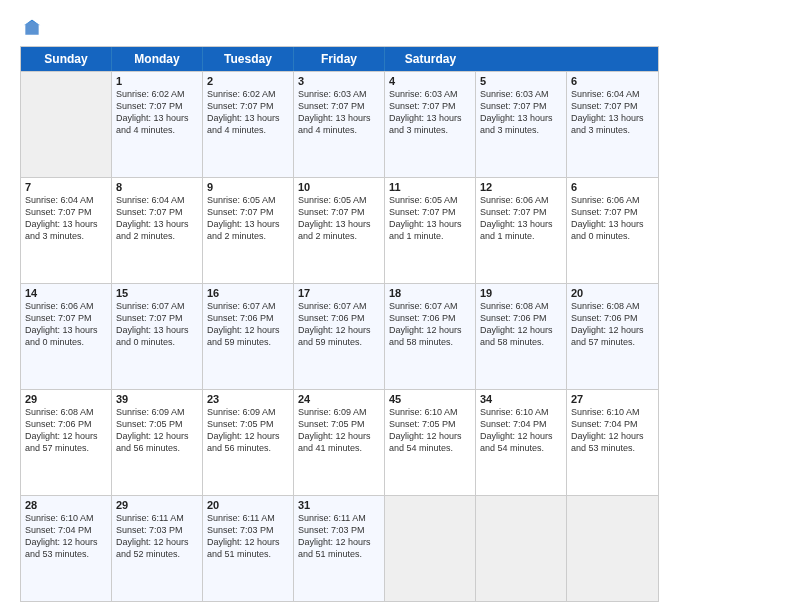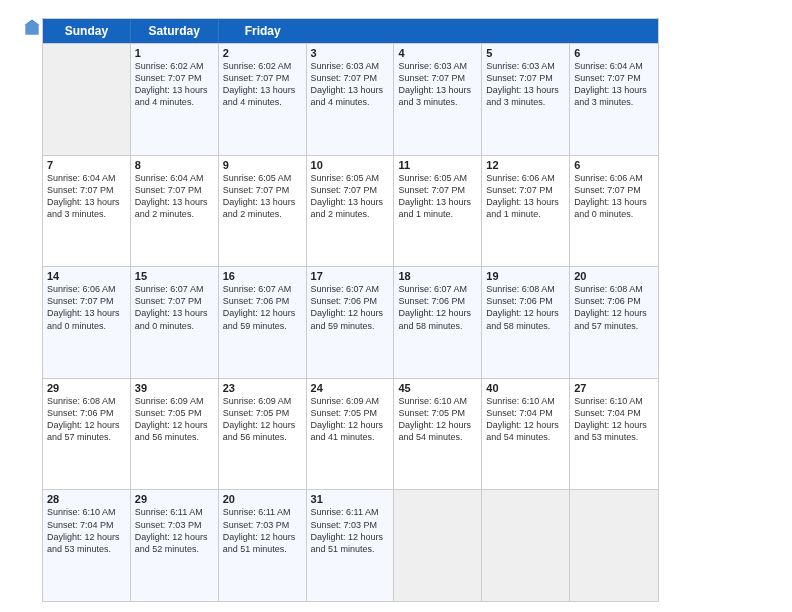--- a/index.html
+++ b/index.html
@@ -8,21 +8,21 @@
       background: #fff;
       width: 792px;
       height: 612px;
       overflow: hidden;
     }
     .page {
       width: 691px;
       height: 612px;
       padding: 18px 32px 10px 20px;
       display: flex;
-      flex-direction: row;
+      flex-direction: column;
     }
     .header {
       display: flex;
       justify-content: space-between;
       align-items: flex-start;
       margin-bottom: 8px;
     }
     .logo {
       display: flex;
       flex-direction: column;
@@ -131,22 +131,24 @@
     </div>
     <div class="title-block">
       <div class="month-title"></div>
       <div class="location"></div>
     </div>
   </div>
 
   <div class="calendar">
     <div class="cal-header">
     <div class="cal-header-cell">Sunday</div>
+        <div class="cal-header-cell">Monday</div>
+        <div class="cal-header-cell">Tuesday</div>
+        <div class="cal-header-cell">Friday</div>
         <div class="cal-header-cell">Saturday</div>
-        <div class="cal-header-cell">Friday</div>
       </div>
     <div class="cal-body">
     <div class="cal-row">
           <div class="cal-cell empty"></div>
           <div class="cal-cell">
             <div class="day-num">1</div>
             <div class="cell-line">Sunrise: 6:02 AM</div>
             <div class="cell-line">Sunset: 7:07 PM</div>
             <div class="cell-line">Daylight: 13 hours</div>
             <div class="cell-line">and 4 minutes.</div>
@@ -319,21 +321,21 @@
             <div class="cell-line">and 41 minutes.</div>
           </div>
           <div class="cal-cell">
             <div class="day-num">45</div>
             <div class="cell-line">Sunrise: 6:10 AM</div>
             <div class="cell-line">Sunset: 7:05 PM</div>
             <div class="cell-line">Daylight: 12 hours</div>
             <div class="cell-line">and 54 minutes.</div>
           </div>
           <div class="cal-cell">
-            <div class="day-num">40</div>
+            <div class="day-num">34</div>
             <div class="cell-line">Sunrise: 6:10 AM</div>
             <div class="cell-line">Sunset: 7:04 PM</div>
             <div class="cell-line">Daylight: 12 hours</div>
             <div class="cell-line">and 54 minutes.</div>
           </div>
           <div class="cal-cell">
             <div class="day-num">27</div>
             <div class="cell-line">Sunrise: 6:10 AM</div>
             <div class="cell-line">Sunset: 7:04 PM</div>
             <div class="cell-line">Daylight: 12 hours</div>

